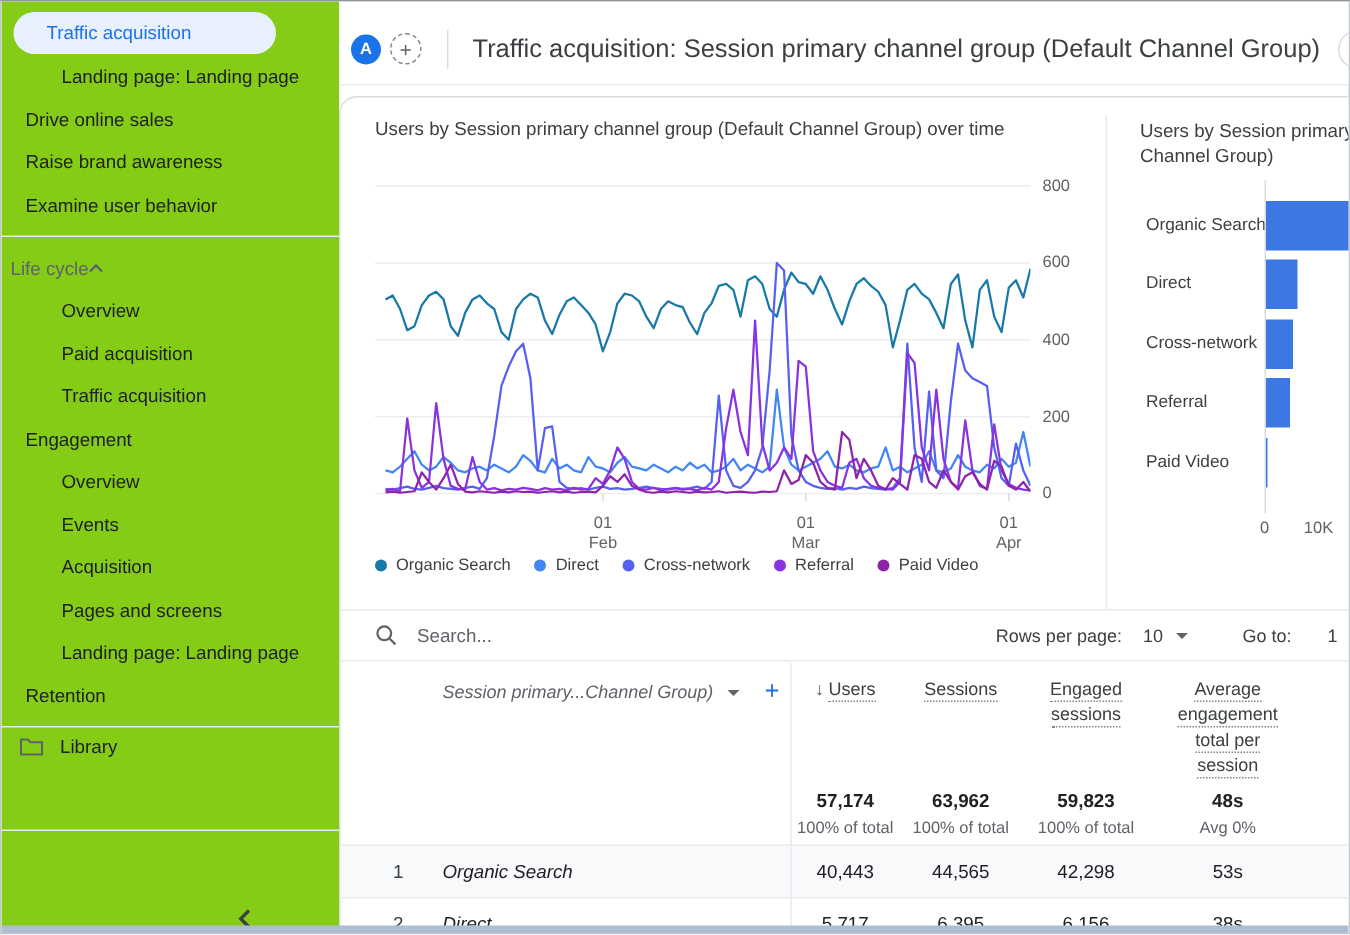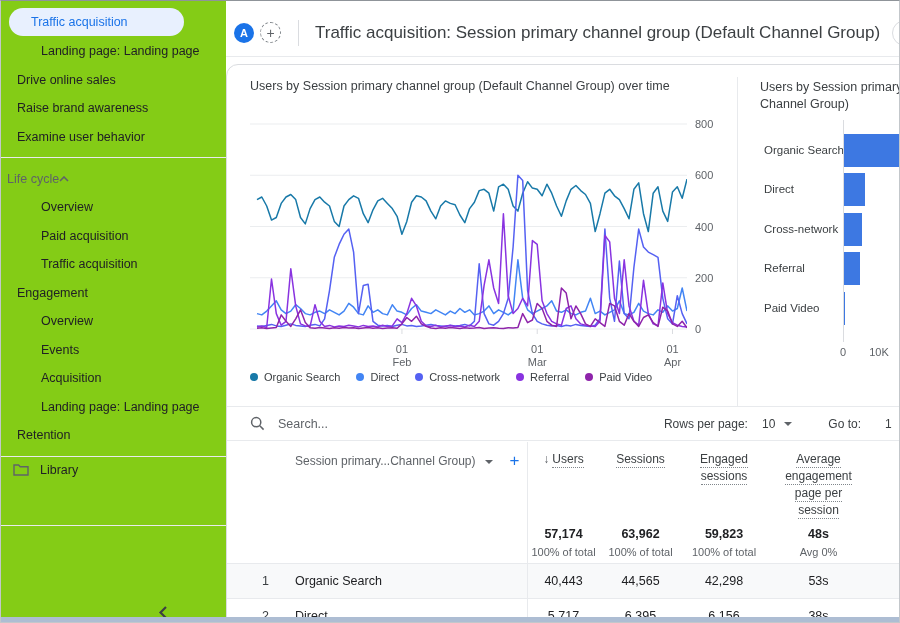--- a/index.html
+++ b/index.html
@@ -65,21 +65,21 @@
   .rpp-value { display:flex; align-items:center; gap:9px; font-size:12px; color:#3c4043; margin-right:36px; cursor:pointer; }
   .caret-down { width:0; height:0; border-left:4px solid transparent; border-right:4px solid transparent; border-top:4px solid #5f6368; }
   .goto-label { font-size:12px; color:#3c4043; margin-right:24px; white-space:nowrap; }
   .goto-value { font-size:12px; color:#3c4043; width:16px; }
 
   
   .table { position:absolute; left:0; top:377px; width:100%; }
   .t-row { display:grid; grid-template-columns:44px 256px 73px 81px 86px 103px 1fr; }
   .t-head { height:80px; padding-top:9px; }
   .rank-cell { text-align:right; padding-right:2px; font-size:12.5px; color:#3c4043; }
-  .dim-cell { padding-left:24px; }
+  .dim-cell { padding-left:24px;font-style:italic; }
   .t-head .dim-cell { display:flex; align-items:flex-start; padding-top:2px; }
   .dim-label { font-size:12px; color:#5f6368; white-space:nowrap; line-height:17px; cursor:pointer; }
   .tri-down { width:0; height:0; border-left:4px solid transparent; border-right:4px solid transparent;
               border-top:4px solid #5f6368; margin:7px 0 0 9px; cursor:pointer; }
   .add-dim { color:#1a73e8; font-size:17px; line-height:16px; margin-left:17px; cursor:pointer; }
   .metric-cell { text-align:center; }
   .th-line { font-size:12px; color:#3c4043; line-height:17px; }
   .th-text { border-bottom:1px dotted #80868b; padding-bottom:1px; }
   .sort-arrow { color:#5f6368; margin-right:3px; }
   .t-totals { height:41px; padding-top:4px; }
@@ -109,20 +109,21 @@
           <path d="M1 5l4-4 4 4" stroke="#5f6368" stroke-width="1.6" fill="none"></path>
         </svg>
       </div>
       <div class="sb-item ind2">Overview</div>
       <div class="sb-item ind2">Paid acquisition</div>
       <div class="sb-item ind2">Traffic acquisition</div>
       <div class="sb-item ind1">Engagement</div>
       <div class="sb-item ind2">Overview</div>
       <div class="sb-item ind2">Events</div>
       <div class="sb-item ind2">Acquisition</div>
+      <div class="sb-item ind2">Pages and screens</div>
       <div class="sb-item ind2">Landing page: Landing page</div>
       <div class="sb-item ind1">Retention</div>
       <div class="sb-divider"></div>
       <div class="sb-library">
         <svg width="16" height="13" viewBox="0 0 16 13">
           <path d="M1 2h4.6l1.6 1.8H15v8.2H1z" fill="none" stroke="#5f6368" stroke-width="1.4"></path>
         </svg>
         <span>Library</span>
       </div>
       <div class="sb-divider"></div>
@@ -239,21 +240,21 @@
         <div class="metric-cell">
           <div class="th-line"><span class="th-text">Sessions</span></div>
         </div>
         <div class="metric-cell">
           <div class="th-line"><span class="th-text">Engaged</span></div>
           <div class="th-line"><span class="th-text">sessions</span></div>
         </div>
         <div class="metric-cell">
           <div class="th-line"><span class="th-text">Average</span></div>
           <div class="th-line"><span class="th-text">engagement</span></div>
-          <div class="th-line"><span class="th-text">page per</span></div>
+          <div class="th-line"><span class="th-text">total per</span></div>
           <div class="th-line"><span class="th-text">session</span></div>
         </div>
         <div></div>
       </div>
 
       <div class="t-row t-totals">
         <div class="rank-cell"></div>
         <div class="dim-cell"></div>
         <div class="metric-cell">
             <div class="tot-val">57,174</div>

